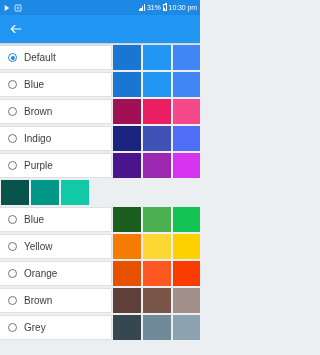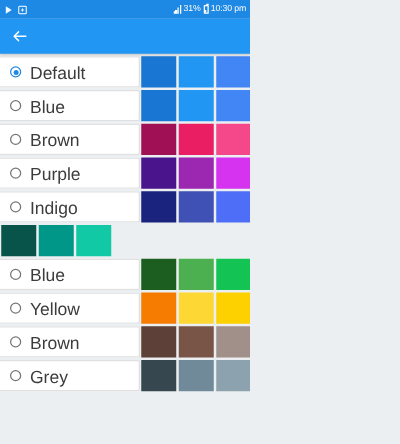--- a/index.html
+++ b/index.html
@@ -118,21 +118,21 @@
   .radio.checked::after {
     content: "";
     position: absolute;
     top: 50%; left: 50%;
     transform: translate(-50%, -50%);
     width: 4.2px; height: 4.2px;
     border-radius: 50%;
     background: #1e88e5;
   }
   .label-text {
-    font-size: 14px;
+    font-size: 10px;
     color: #3c3c3c;
     margin-left: 7px;
     white-space: nowrap;
   }
   .swatches {
     flex: 1 1 auto;
     display: flex;
     gap: 2px;
     margin-left: 1px;
   }
@@ -206,40 +206,40 @@
       </div>
       <div class="swatches">
         <div class="swatch" style="background: rgb(160, 16, 85);"></div>
         <div class="swatch" style="background: rgb(233, 30, 99);"></div>
         <div class="swatch" style="background: rgb(244, 72, 139);"></div>
       </div>
     </div>
     <div class="row">
       <div class="row-label">
         <span class="radio"></span>
+        <span class="label-text">Indigo</span>
+      </div>
+      <div class="swatches">
+        <div class="swatch" style="background: rgb(26, 35, 126);"></div>
+        <div class="swatch" style="background: rgb(63, 81, 181);"></div>
+        <div class="swatch" style="background: rgb(79, 110, 247);"></div>
+      </div>
+    </div>
+    <div class="row">
+      <div class="row-label">
+        <span class="radio"></span>
         <span class="label-text">Purple</span>
       </div>
       <div class="swatches">
         <div class="swatch" style="background: rgb(74, 20, 140);"></div>
         <div class="swatch" style="background: rgb(156, 39, 176);"></div>
         <div class="swatch" style="background: rgb(214, 51, 240);"></div>
       </div>
     </div>
     <div class="row">
-      <div class="row-label">
-        <span class="radio"></span>
-        <span class="label-text">Indigo</span>
-      </div>
-      <div class="swatches">
-        <div class="swatch" style="background: rgb(26, 35, 126);"></div>
-        <div class="swatch" style="background: rgb(63, 81, 181);"></div>
-        <div class="swatch" style="background: rgb(79, 110, 247);"></div>
-      </div>
-    </div>
-    <div class="row">
       <div class="swatches">
         <div class="swatch" style="background: rgb(8, 84, 74);"></div>
         <div class="swatch" style="background: rgb(0, 150, 136);"></div>
         <div class="swatch" style="background: rgb(17, 201, 164);"></div>
       </div>
     </div>
     <div class="row">
       <div class="row-label">
         <span class="radio"></span>
         <span class="label-text">Blue</span>
@@ -257,20 +257,31 @@
       </div>
       <div class="swatches">
         <div class="swatch" style="background: rgb(245, 124, 0);"></div>
         <div class="swatch" style="background: rgb(253, 216, 53);"></div>
         <div class="swatch" style="background: rgb(253, 208, 0);"></div>
       </div>
     </div>
     <div class="row">
       <div class="row-label">
         <span class="radio"></span>
+        <span class="label-text">Orange</span>
+      </div>
+      <div class="swatches">
+        <div class="swatch" style="background: rgb(230, 81, 0);"></div>
+        <div class="swatch" style="background: rgb(255, 87, 34);"></div>
+        <div class="swatch" style="background: rgb(250, 60, 0);"></div>
+      </div>
+    </div>
+    <div class="row">
+      <div class="row-label">
+        <span class="radio"></span>
         <span class="label-text">Brown</span>
       </div>
       <div class="swatches">
         <div class="swatch" style="background: rgb(93, 64, 55);"></div>
         <div class="swatch" style="background: rgb(121, 85, 72);"></div>
         <div class="swatch" style="background: rgb(161, 144, 138);"></div>
       </div>
     </div>
     <div class="row">
       <div class="row-label">

